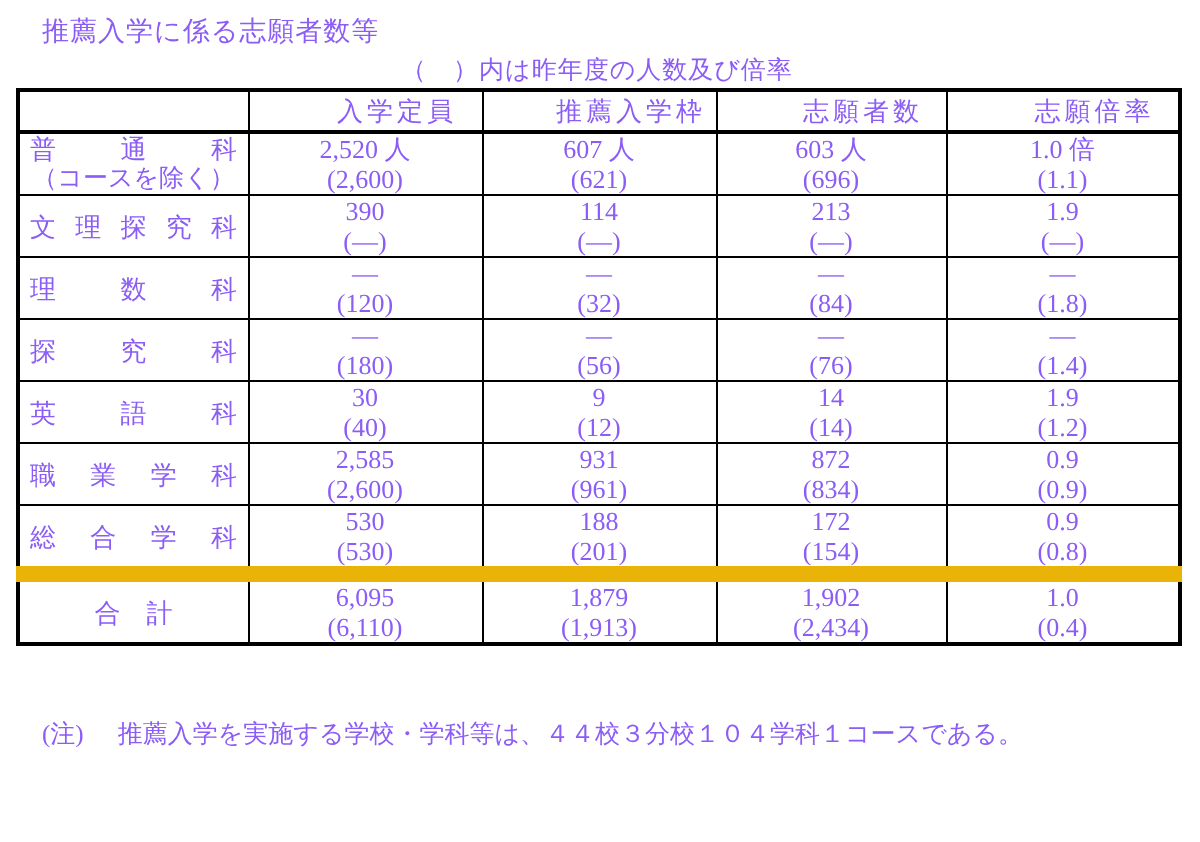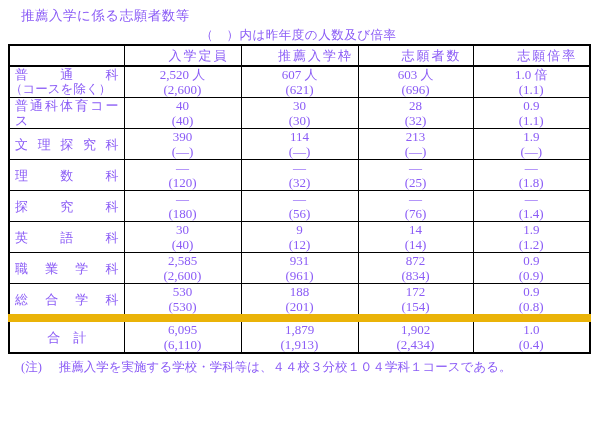--- a/index.html
+++ b/index.html
@@ -57,20 +57,21 @@
   }
   tbody td { height: 31px; font-size: 13px; }
   .lbl {
     padding: 0 5px;
     line-height: 15px;
     text-align: justify;
     text-align-last: justify;
   }
   .sub {
     line-height: 15px;
+    text-align: center;
     font-size: 12.5px;
     white-space: nowrap;
   }
   .num div {
     text-align: center;
     line-height: 15px;
     white-space: nowrap;
   }
   .total-row td { border-top: 8px solid #eab308; }
   .total-row .lbl { text-align: center; text-align-last: center; }
@@ -126,75 +127,54 @@
           <div>603 人</div>
           <div>(696)</div>
         </td>
         <td class="num">
           <div>1.0 倍</div>
           <div>(1.1)</div>
         </td>
       </tr>
       <tr>
         <td>
-          <div class="lbl">普通科体育コース</div>
-        </td>
-        <td class="num">
-          <div>40</div>
-          <div>(40)</div>
-        </td>
-        <td class="num">
-          <div>30</div>
-          <div>(30)</div>
-        </td>
-        <td class="num">
-          <div>28</div>
+          <div class="lbl">文理探究科</div>
+        </td>
+        <td class="num">
+          <div>390</div>
+          <div>(—)</div>
+        </td>
+        <td class="num">
+          <div>114</div>
+          <div>(—)</div>
+        </td>
+        <td class="num">
+          <div>213</div>
+          <div>(—)</div>
+        </td>
+        <td class="num">
+          <div>1.9</div>
+          <div>(—)</div>
+        </td>
+      </tr>
+      <tr>
+        <td>
+          <div class="lbl">理数科</div>
+        </td>
+        <td class="num">
+          <div>—</div>
+          <div>(120)</div>
+        </td>
+        <td class="num">
+          <div>—</div>
           <div>(32)</div>
         </td>
         <td class="num">
-          <div>0.9</div>
-          <div>(1.1)</div>
-        </td>
-      </tr>
-      <tr>
-        <td>
-          <div class="lbl">文理探究科</div>
-        </td>
-        <td class="num">
-          <div>390</div>
-          <div>(—)</div>
-        </td>
-        <td class="num">
-          <div>114</div>
-          <div>(—)</div>
-        </td>
-        <td class="num">
-          <div>213</div>
-          <div>(—)</div>
-        </td>
-        <td class="num">
-          <div>1.9</div>
-          <div>(—)</div>
-        </td>
-      </tr>
-      <tr>
-        <td>
-          <div class="lbl">理数科</div>
-        </td>
-        <td class="num">
-          <div>—</div>
-          <div>(120)</div>
-        </td>
-        <td class="num">
-          <div>—</div>
-          <div>(32)</div>
-        </td>
-        <td class="num">
-          <div>—</div>
-          <div>(25)</div>
+          <div>—</div>
+          <div>(84)</div>
         </td>
         <td class="num">
           <div>—</div>
           <div>(1.8)</div>
         </td>
       </tr>
       <tr>
         <td>
           <div class="lbl">探究科</div>
         </td>

